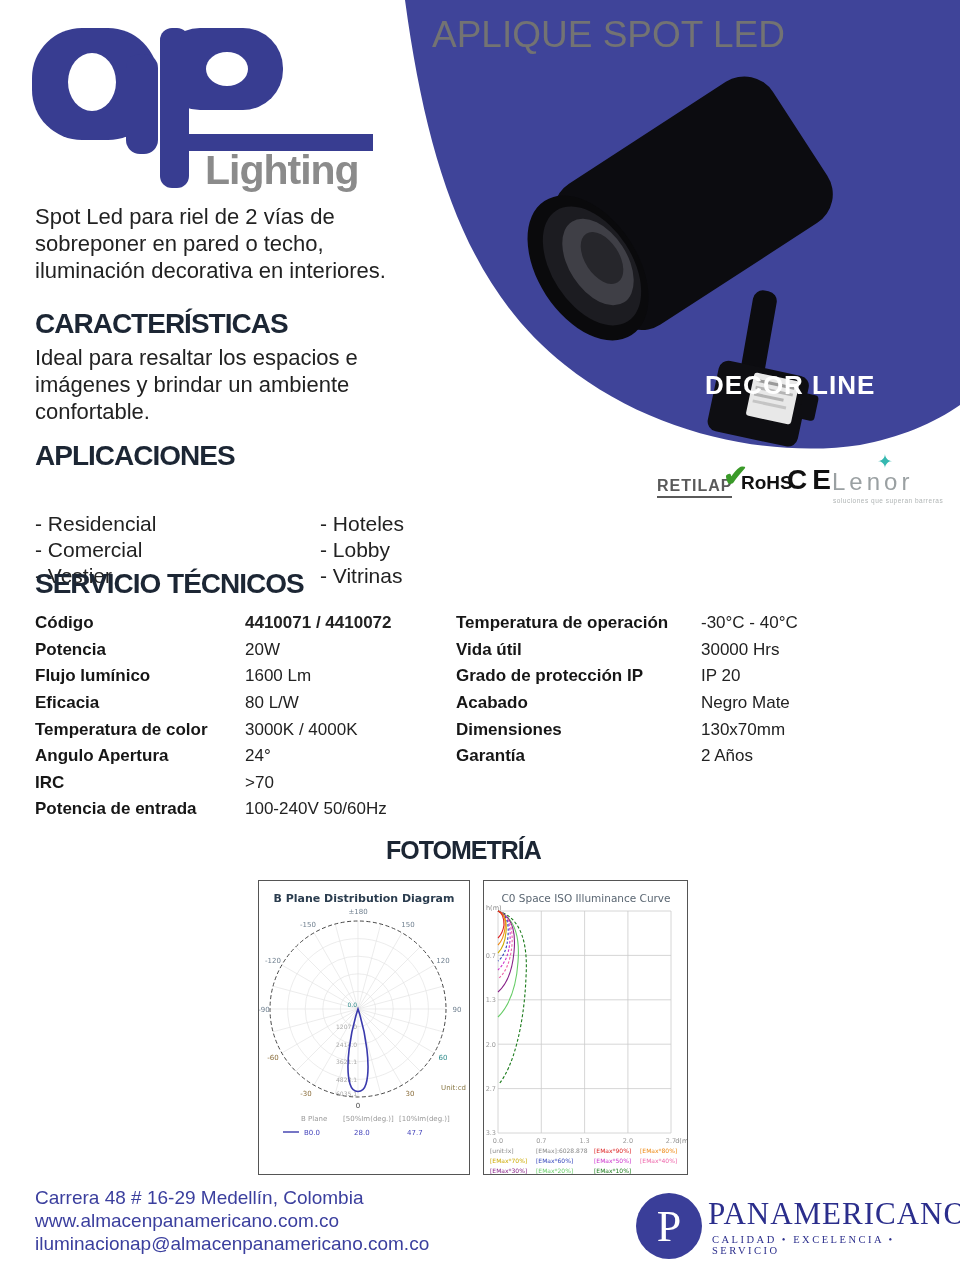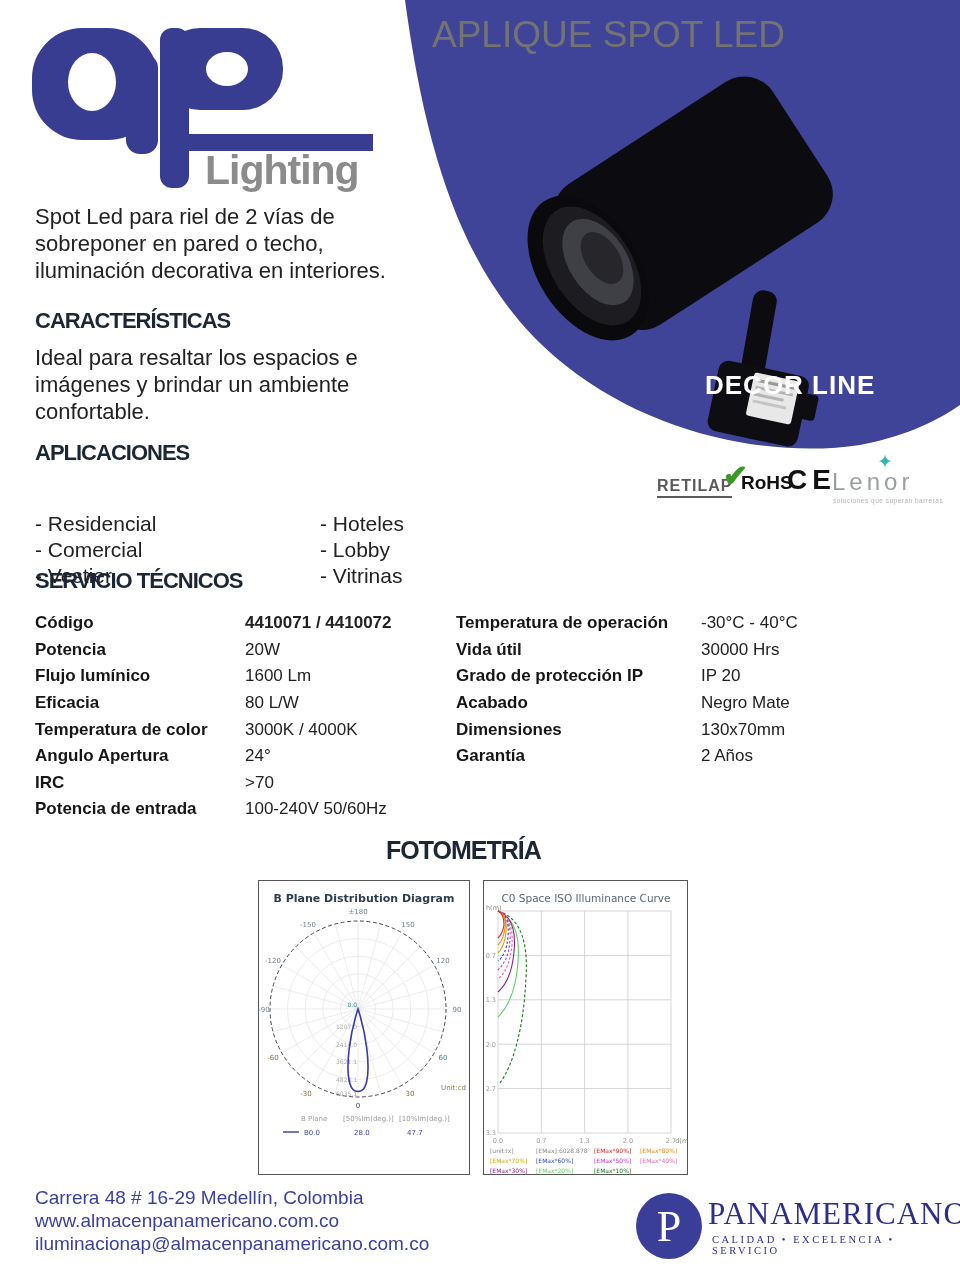--- a/index.html
+++ b/index.html
@@ -4,21 +4,21 @@
 <style>
   html,body{margin:0;padding:0;background:#e8e8e8;}
   .page{position:relative;width:960px;height:1280px;background:#ffffff;overflow:hidden;
         font-family:"Liberation Sans", sans-serif;color:#1f1f1f;}
   .abs{position:absolute;}
   
   .hero-title{left:432px;top:14px;font-size:37px;font-weight:400;color:#737373;letter-spacing:0px;}
   .decor-line{left:705px;top:370px;font-size:26px;font-weight:800;color:#fff;letter-spacing:1px;}
   
   .intro{left:35px;top:203px;width:385px;font-size:22px;line-height:27px;color:#222;}
-  .h-sec{font-size:22px;font-weight:800;letter-spacing:-1px;color:#1c2634;}
+  .h-sec{font-size:28px;font-weight:800;letter-spacing:-1px;color:#1c2634;}
   .body-txt{font-size:22px;line-height:27px;color:#222;}
   .list{font-size:21px;line-height:26px;color:#222;margin-top:36px;}
   
   .spec-col{display:flex;flex-direction:column;}
   .specrow{height:26.6px;display:flex;align-items:center;font-size:17px;}
   .specrow .lbl{font-weight:700;color:#161616;}
   .specrow .val{color:#222;}
   .spec-left .lbl{width:210px;}
   .spec-right .lbl{width:245px;}
   .val-bold{font-weight:700;}

